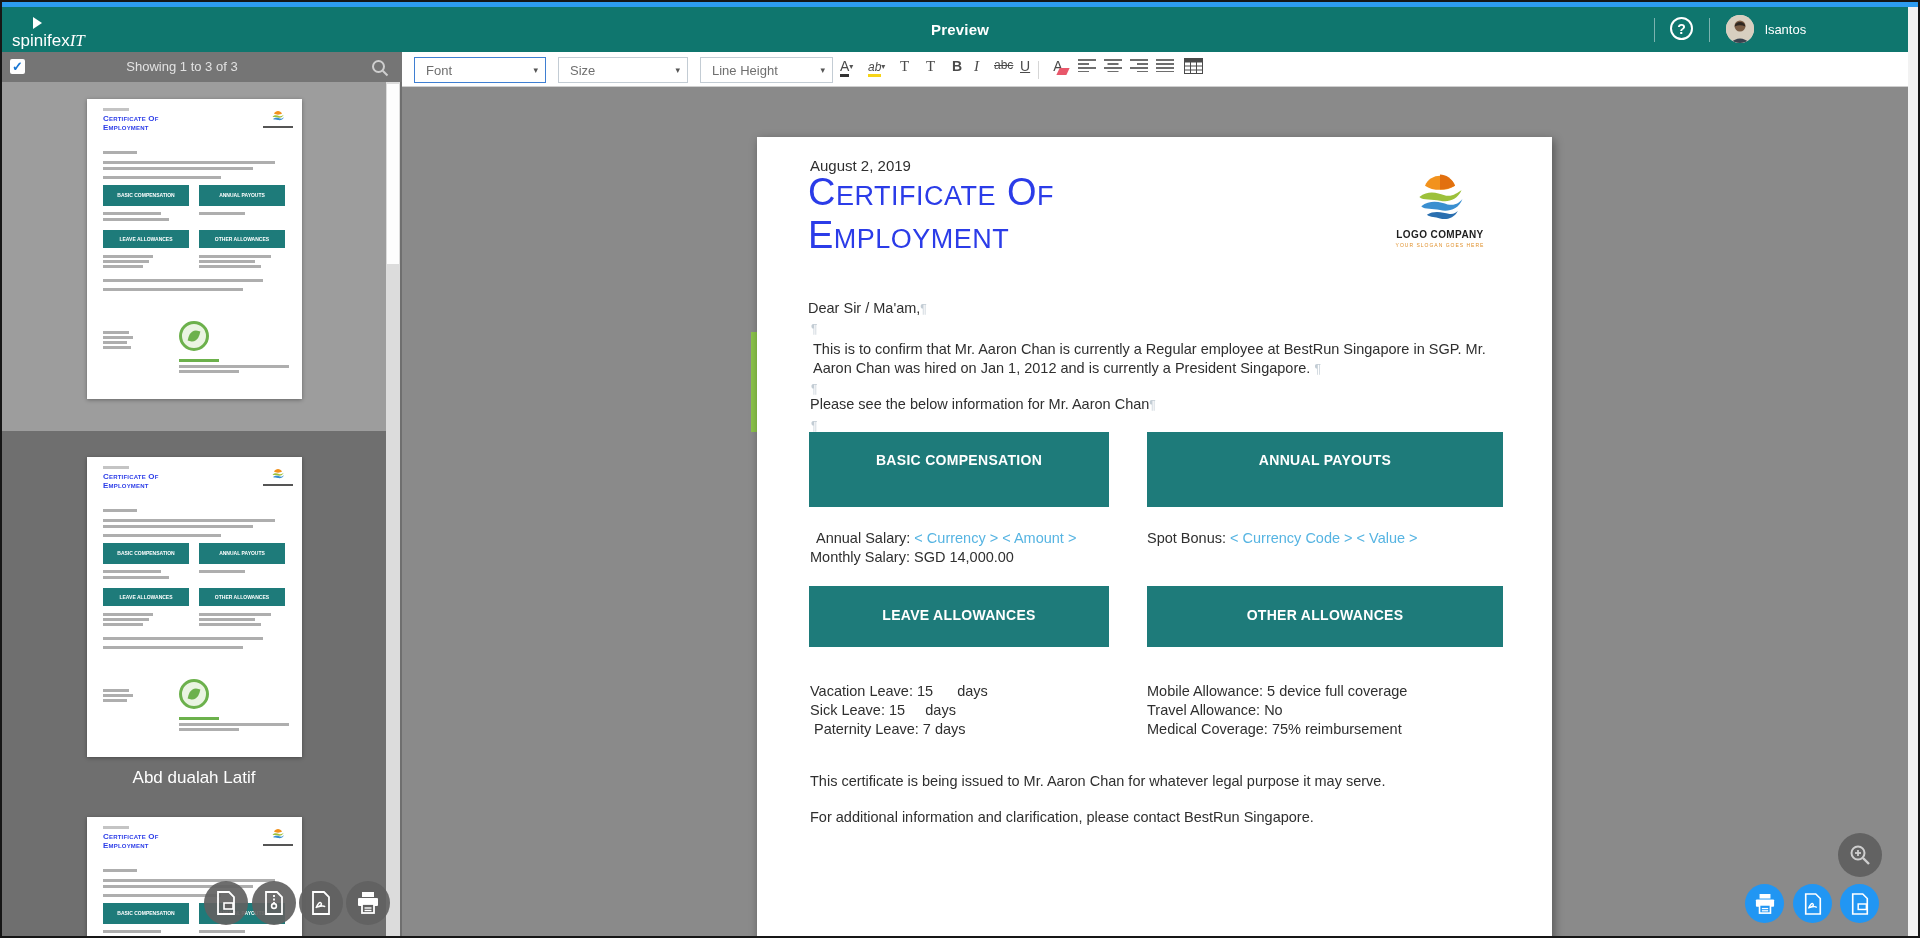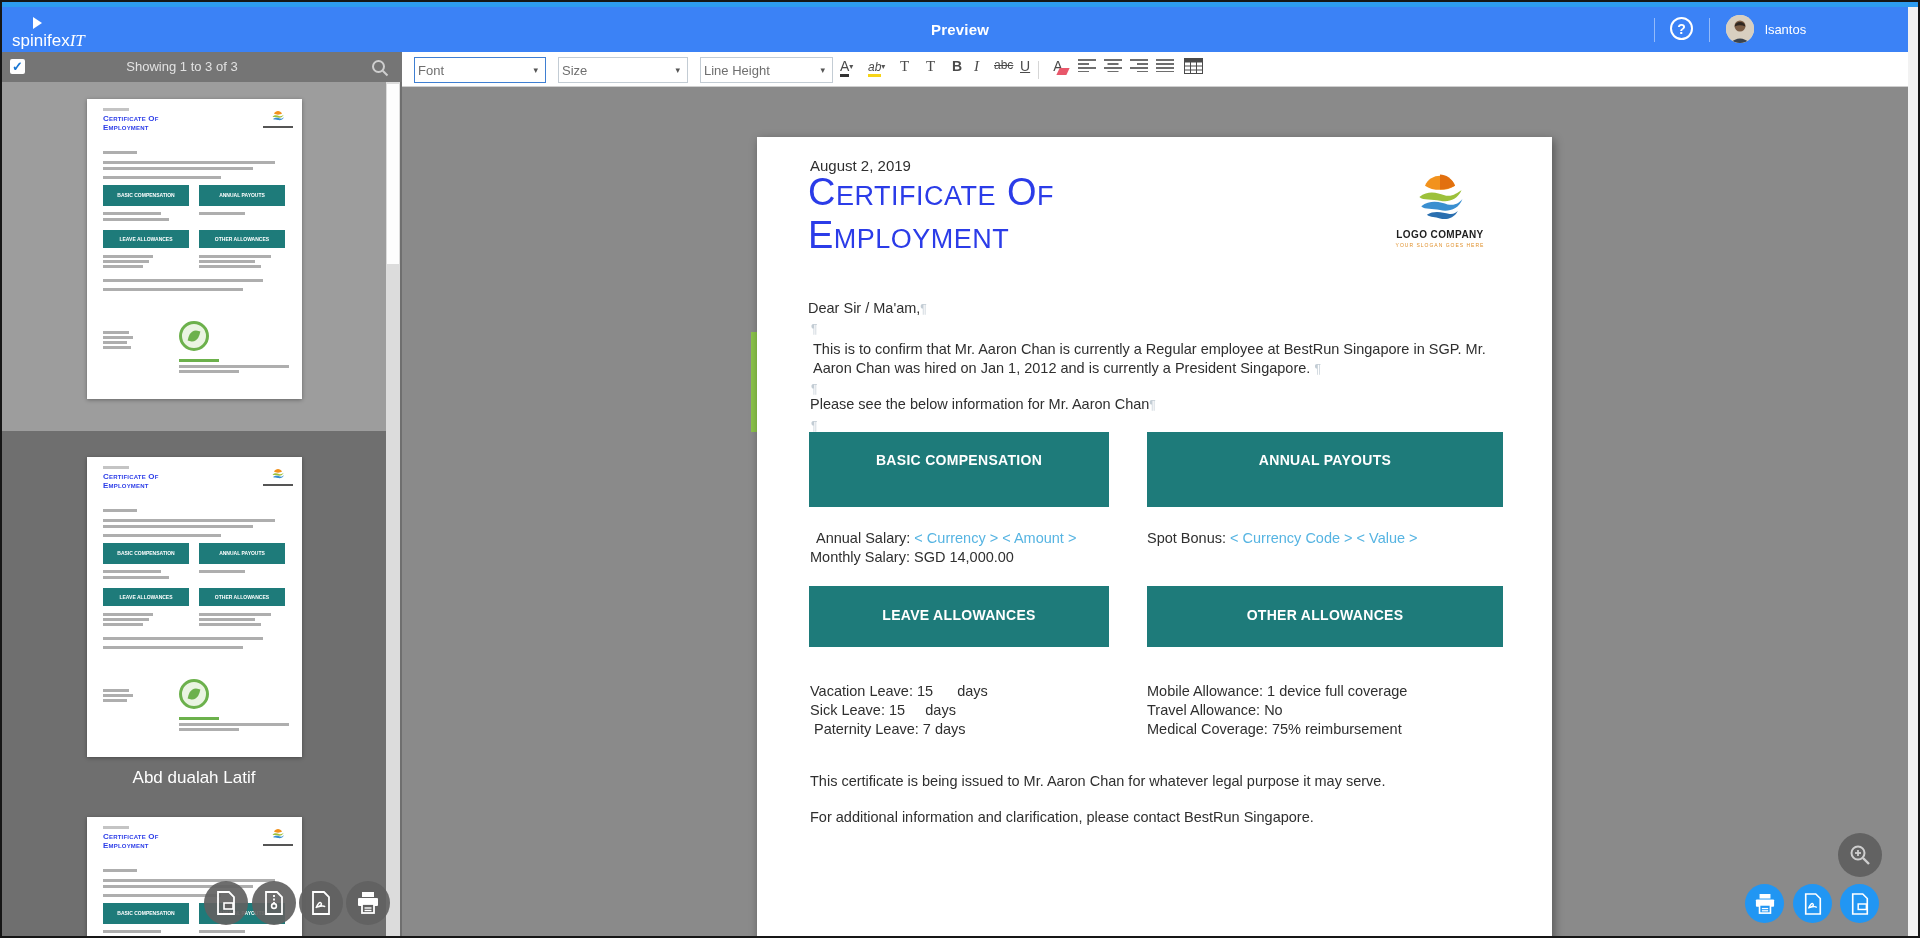--- a/index.html
+++ b/index.html
@@ -1,21 +1,21 @@
 <!DOCTYPE html>
 <html><head>
 <meta charset="utf-8">
 <style>
   html,body{margin:0;padding:0;background:#222;}
   *{box-sizing:border-box;font-family:"Liberation Sans",sans-serif;}
   #app{position:relative;width:1920px;height:938px;background:#8a8a8a;overflow:hidden;
        border:2px solid #161616;}
   
   .topline{position:absolute;left:0;top:0;width:100%;height:5px;background:#2d9cf0;}
-  .appheader{position:absolute;left:0;top:5px;width:100%;height:60px;background:#3b82f6;}
+  .appheader{position:absolute;left:0;top:5px;width:100%;height:60px;background:#0f766e;}
   .brand{position:absolute;left:10px;top:5px;color:#fff;}
   .brand .tri{position:absolute;left:21px;top:5px;width:0;height:0;
       border-left:9px solid #fff;border-top:6px solid transparent;border-bottom:6px solid transparent;}
   .brand .word{position:absolute;left:0;top:19px;font-size:17px;white-space:nowrap;}
   .brand .word i{font-family:"Liberation Serif",serif;font-style:italic;}
   .apptitle{position:absolute;left:0;top:14px;width:100%;text-align:center;color:#fff;
       font-size:15px;font-weight:bold;letter-spacing:.2px;}
   .hdr-sep{position:absolute;top:11px;width:1px;height:24px;background:rgba(255,255,255,.45);}
   .help{position:absolute;left:1668px;top:10px;width:23px;height:23px;border:2px solid #fff;
       border-radius:50%;color:#fff;font-size:14px;font-weight:bold;text-align:center;line-height:20px;cursor:pointer;}
@@ -46,21 +46,21 @@
   .m-teal{position:absolute;height:21px;background:#1e7b7a;color:#fff;font-size:5px;font-weight:bold;
       text-align:center;line-height:21px;letter-spacing:0;overflow:hidden;}
   .m-teal.r2{height:18px;line-height:18px;}
   .m-stamp{position:absolute;width:30px;height:30px;border:3px solid #6cb14c;border-radius:50%;background:#eaf4e2;}
   .m-stamp:after{content:"";position:absolute;left:7px;top:6px;width:10px;height:12px;background:#6cb14c;
       border-radius:70% 0 70% 0;transform:rotate(15deg);}
   
   .toolbar{position:absolute;left:400px;top:50px;width:1520px;height:35px;background:#fff;
       border-bottom:1px solid #cfcfcf;}
   .dd{position:absolute;top:5px;height:26px;background:#fff;border:1px solid #c3ccd4;color:#6f6f6f;
-      font-size:13px;padding:5px 8px 0 3px;cursor:pointer;}
+      font-size:13px;padding:5px 8px 0 11px;cursor:pointer;}
   .dd .car{position:absolute;right:7px;top:7px;font-size:9px;color:#555;}
   .tbi{position:absolute;top:6px;height:24px;color:#4a4a4a;font-size:14px;cursor:pointer;text-align:center;}
   .tbi .car{font-size:8px;color:#555;vertical-align:2px;}
   .tsep{position:absolute;top:9px;width:1px;height:18px;background:#d6d6d6;}
   .ubar{border-bottom:3px solid #444;}
   .ybar{border-bottom:3px solid #f7d416;}
   .serifT{font-family:"Liberation Serif",serif;font-size:15px;}
   .redwedge{position:absolute;left:12px;top:10px;width:10px;height:7px;background:#e8576a;transform:skewX(-25deg);}
   
   .preview{position:absolute;left:400px;top:85px;width:1520px;height:853px;background:#8a8a8a;}
@@ -367,21 +367,21 @@
       <span>Spot Bonus: </span><span class="ph">&lt; Currency Code &gt;</span> <span class="ph">&lt; Value &gt;</span>
     </div>
 
     <div class="banner" style="left:52px;top:449px;width:300px;height:61px;padding-top:21px">LEAVE ALLOWANCES</div>
     <div class="banner" style="left:390px;top:449px;width:356px;height:61px;padding-top:21px">OTHER ALLOWANCES</div>
 
     <div class="pline prewrap" style="left:53px;top:545px">Vacation Leave: 15      days</div>
     <div class="pline prewrap" style="left:53px;top:564px">Sick Leave: 15     days</div>
     <div class="pline prewrap" style="left:53px;top:583px"> Paternity Leave: 7 days</div>
 
-    <div class="pline" style="left:390px;top:545px">Mobile Allowance: 1 device full coverage</div>
+    <div class="pline" style="left:390px;top:545px">Mobile Allowance: 5 device full coverage</div>
     <div class="pline" style="left:390px;top:564px">Travel Allowance: No</div>
     <div class="pline" style="left:390px;top:583px">Medical Coverage: 75% reimbursement</div>
 
     <div class="pline" style="left:53px;top:671px;width:710px">For additional information and clarification, please contact BestRun Singapore.</div>
     <div class="pline" style="left:53px;top:635px;width:710px">This certificate is being issued to Mr. Aaron Chan for whatever legal purpose it may serve.</div>
   </div>
 
   <div class="right-strip"></div>
 
   <div class="fab gray" style="left:202px;top:879px">

